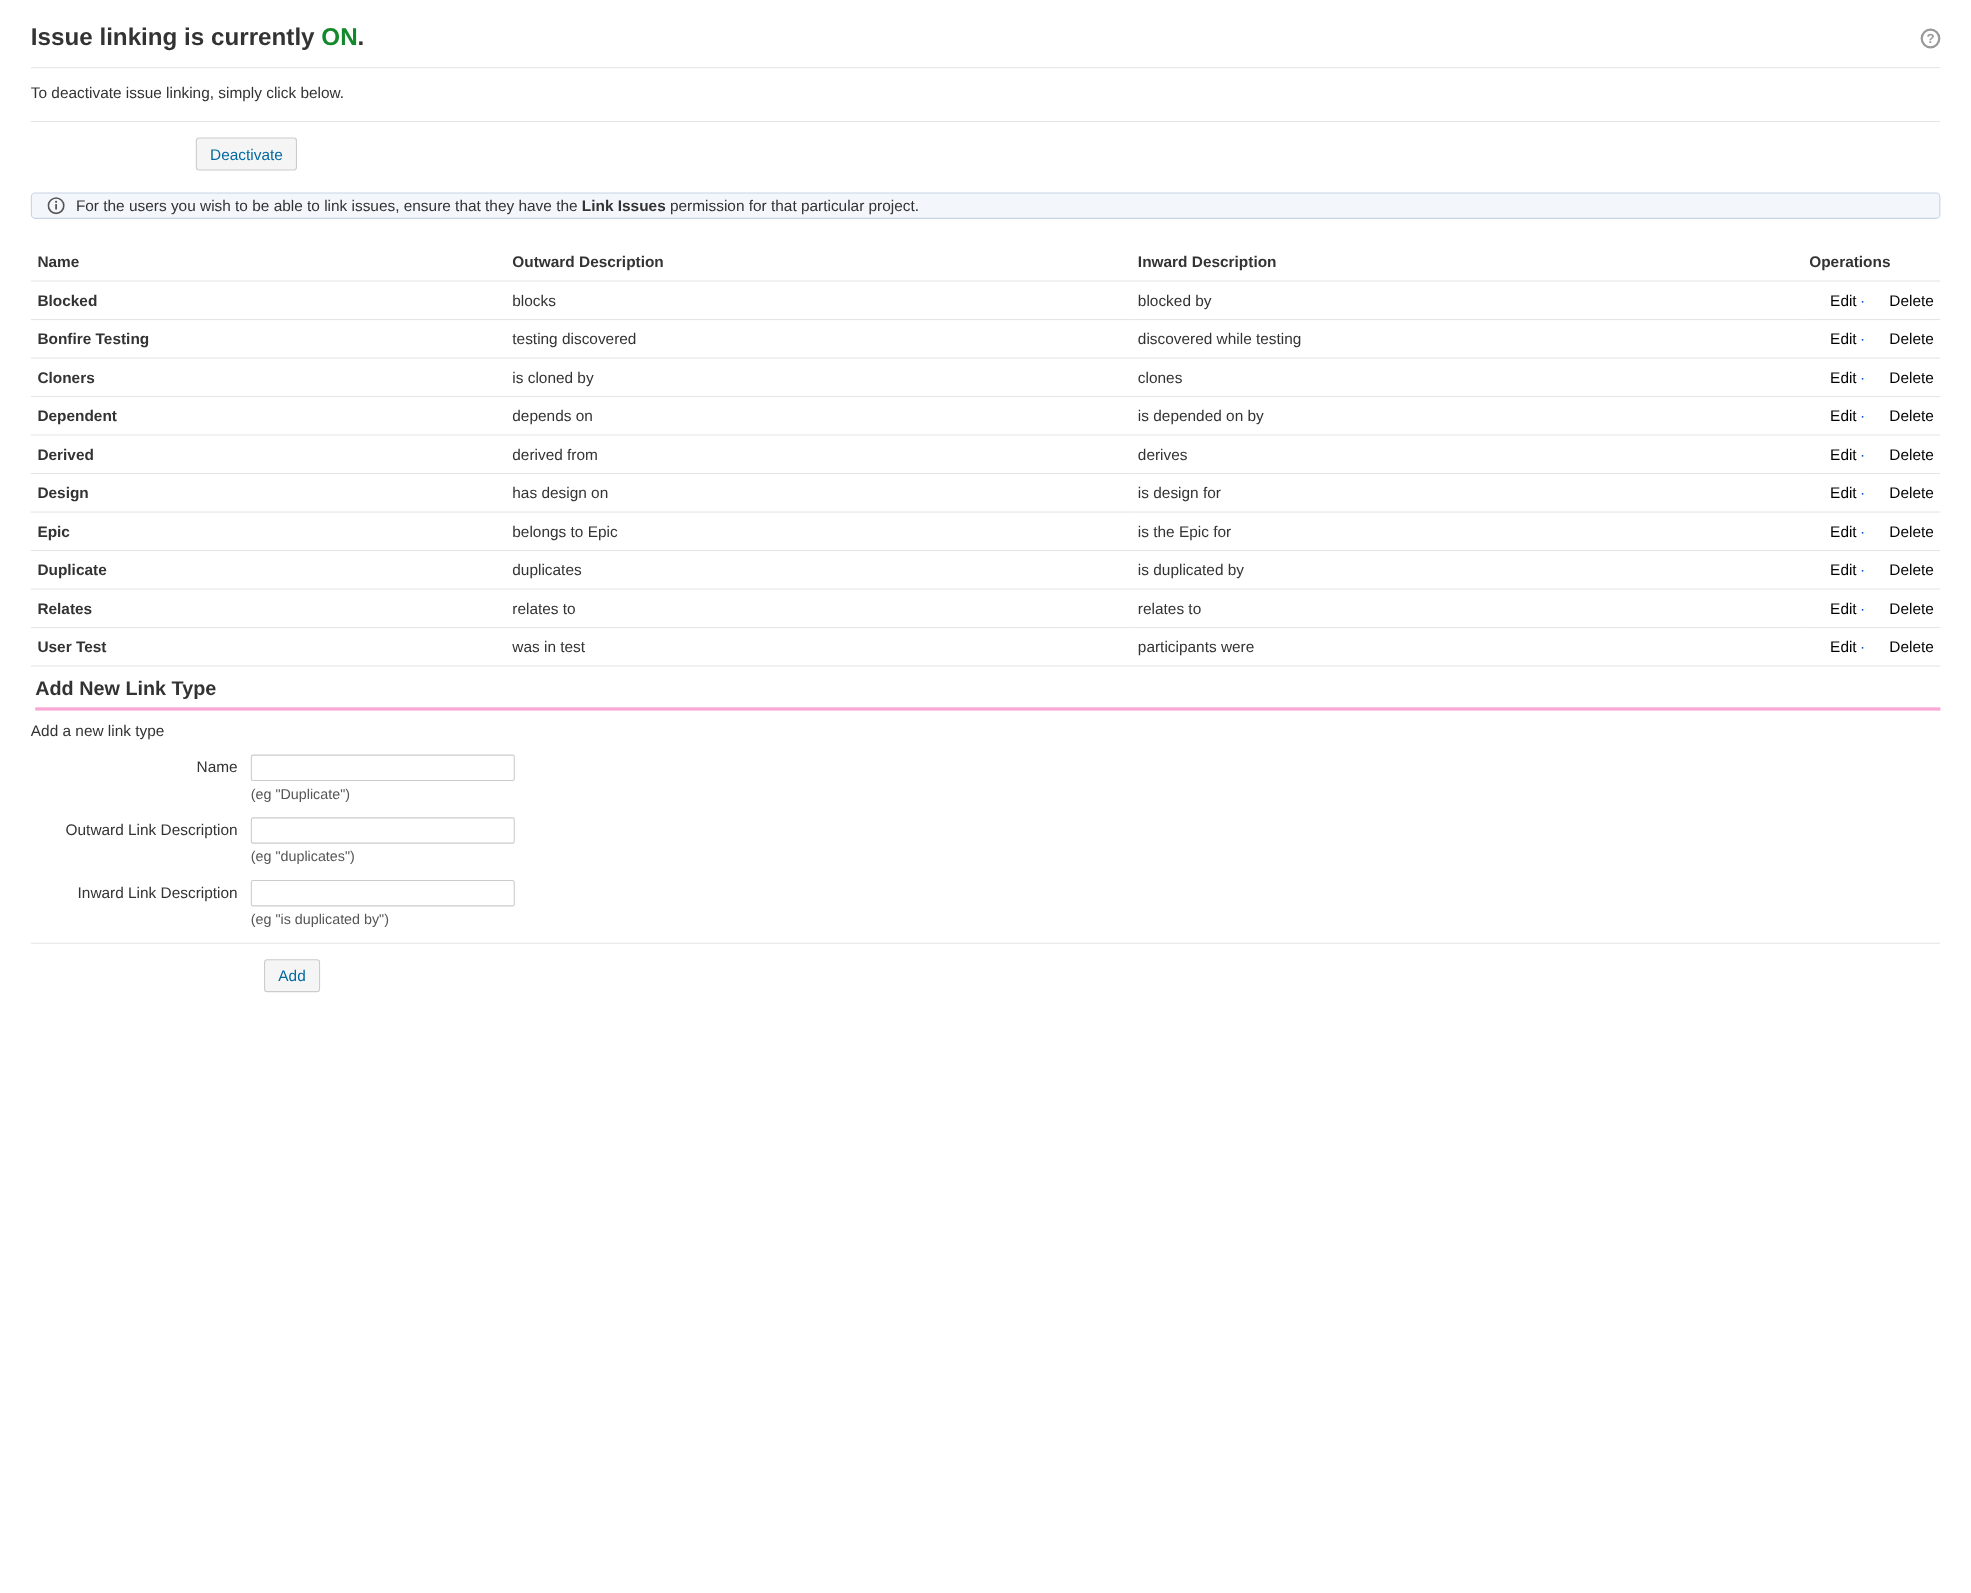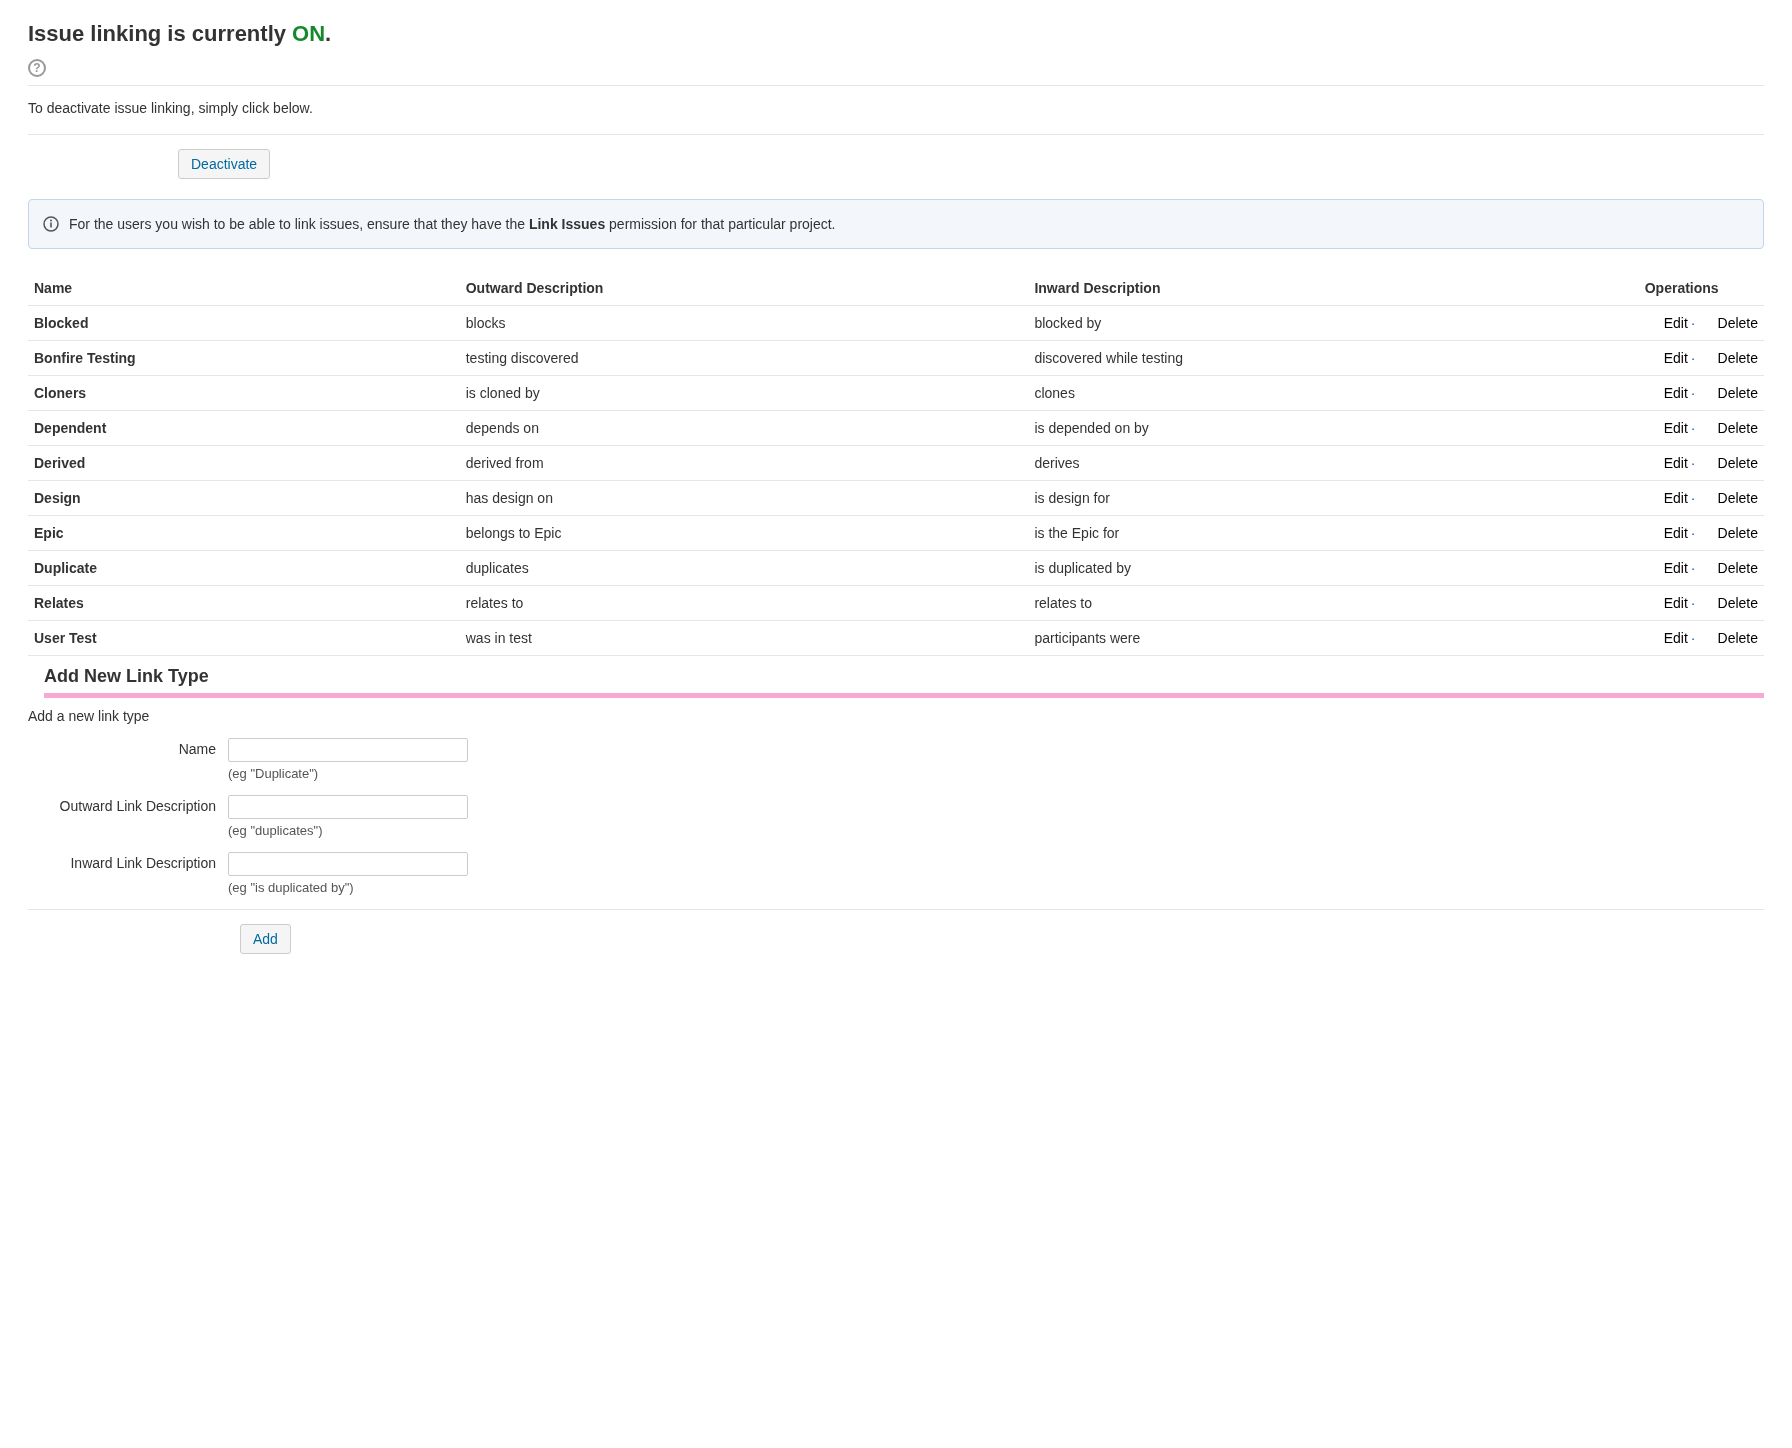--- a/index.html
+++ b/index.html
@@ -10,21 +10,20 @@
     font-size: 14px;
     color: #333;
     background: #fff;
   }
   .header-row {
     display: flex;
     justify-content: space-between;
     align-items: flex-start;
     border-bottom: 1px solid #e6e6e6;
     padding-bottom: 8px;
-    flex-direction: column;
   }
   h1 {
     font-size: 22px;
     font-weight: 600;
     margin: 0 0 4px 0;
     line-height: 1.3;
   }
   h1 .on {
     color: #14892c;
     font-weight: 700;
@@ -63,21 +62,21 @@
     padding: 6px 12px;
     font-size: 14px;
     color: #0369a1;
     cursor: pointer;
     font-family: inherit;
   }
   .info-box {
     border: 1px solid #c7d4e4;
     background: #f3f7fc;
     border-radius: 4px;
-    padding: 16px 14px;
+    padding: 3px 14px;
     font-size: 14px;
     display: flex;
     align-items: center;
     gap: 10px;
     margin-top: 6px;
   }
   .info-icon {
     flex: 0 0 auto;
   }
   .info-icon svg { display: block; }
@@ -103,23 +102,23 @@
     text-decoration: none;
     margin-left: 19px;
   }
   td.ops .sep {
     color: #0052cc;
     margin: 0 3px;
   }
   h2 {
     font-size: 18px;
     font-weight: 700;
-    margin: 10px 0 4px 16px;
+    margin: 10px 0 4px 4px;
     padding-bottom: 6px;
-    border-bottom: 5px solid #f9a8d4;
+    border-bottom: 3px solid #f9a8d4;
   }
   .form-desc {
     font-size: 14px;
     margin: 10px 0 14px 0;
   }
   .form-row {
     display: flex;
     align-items: flex-start;
     margin-bottom: 14px;
   }

